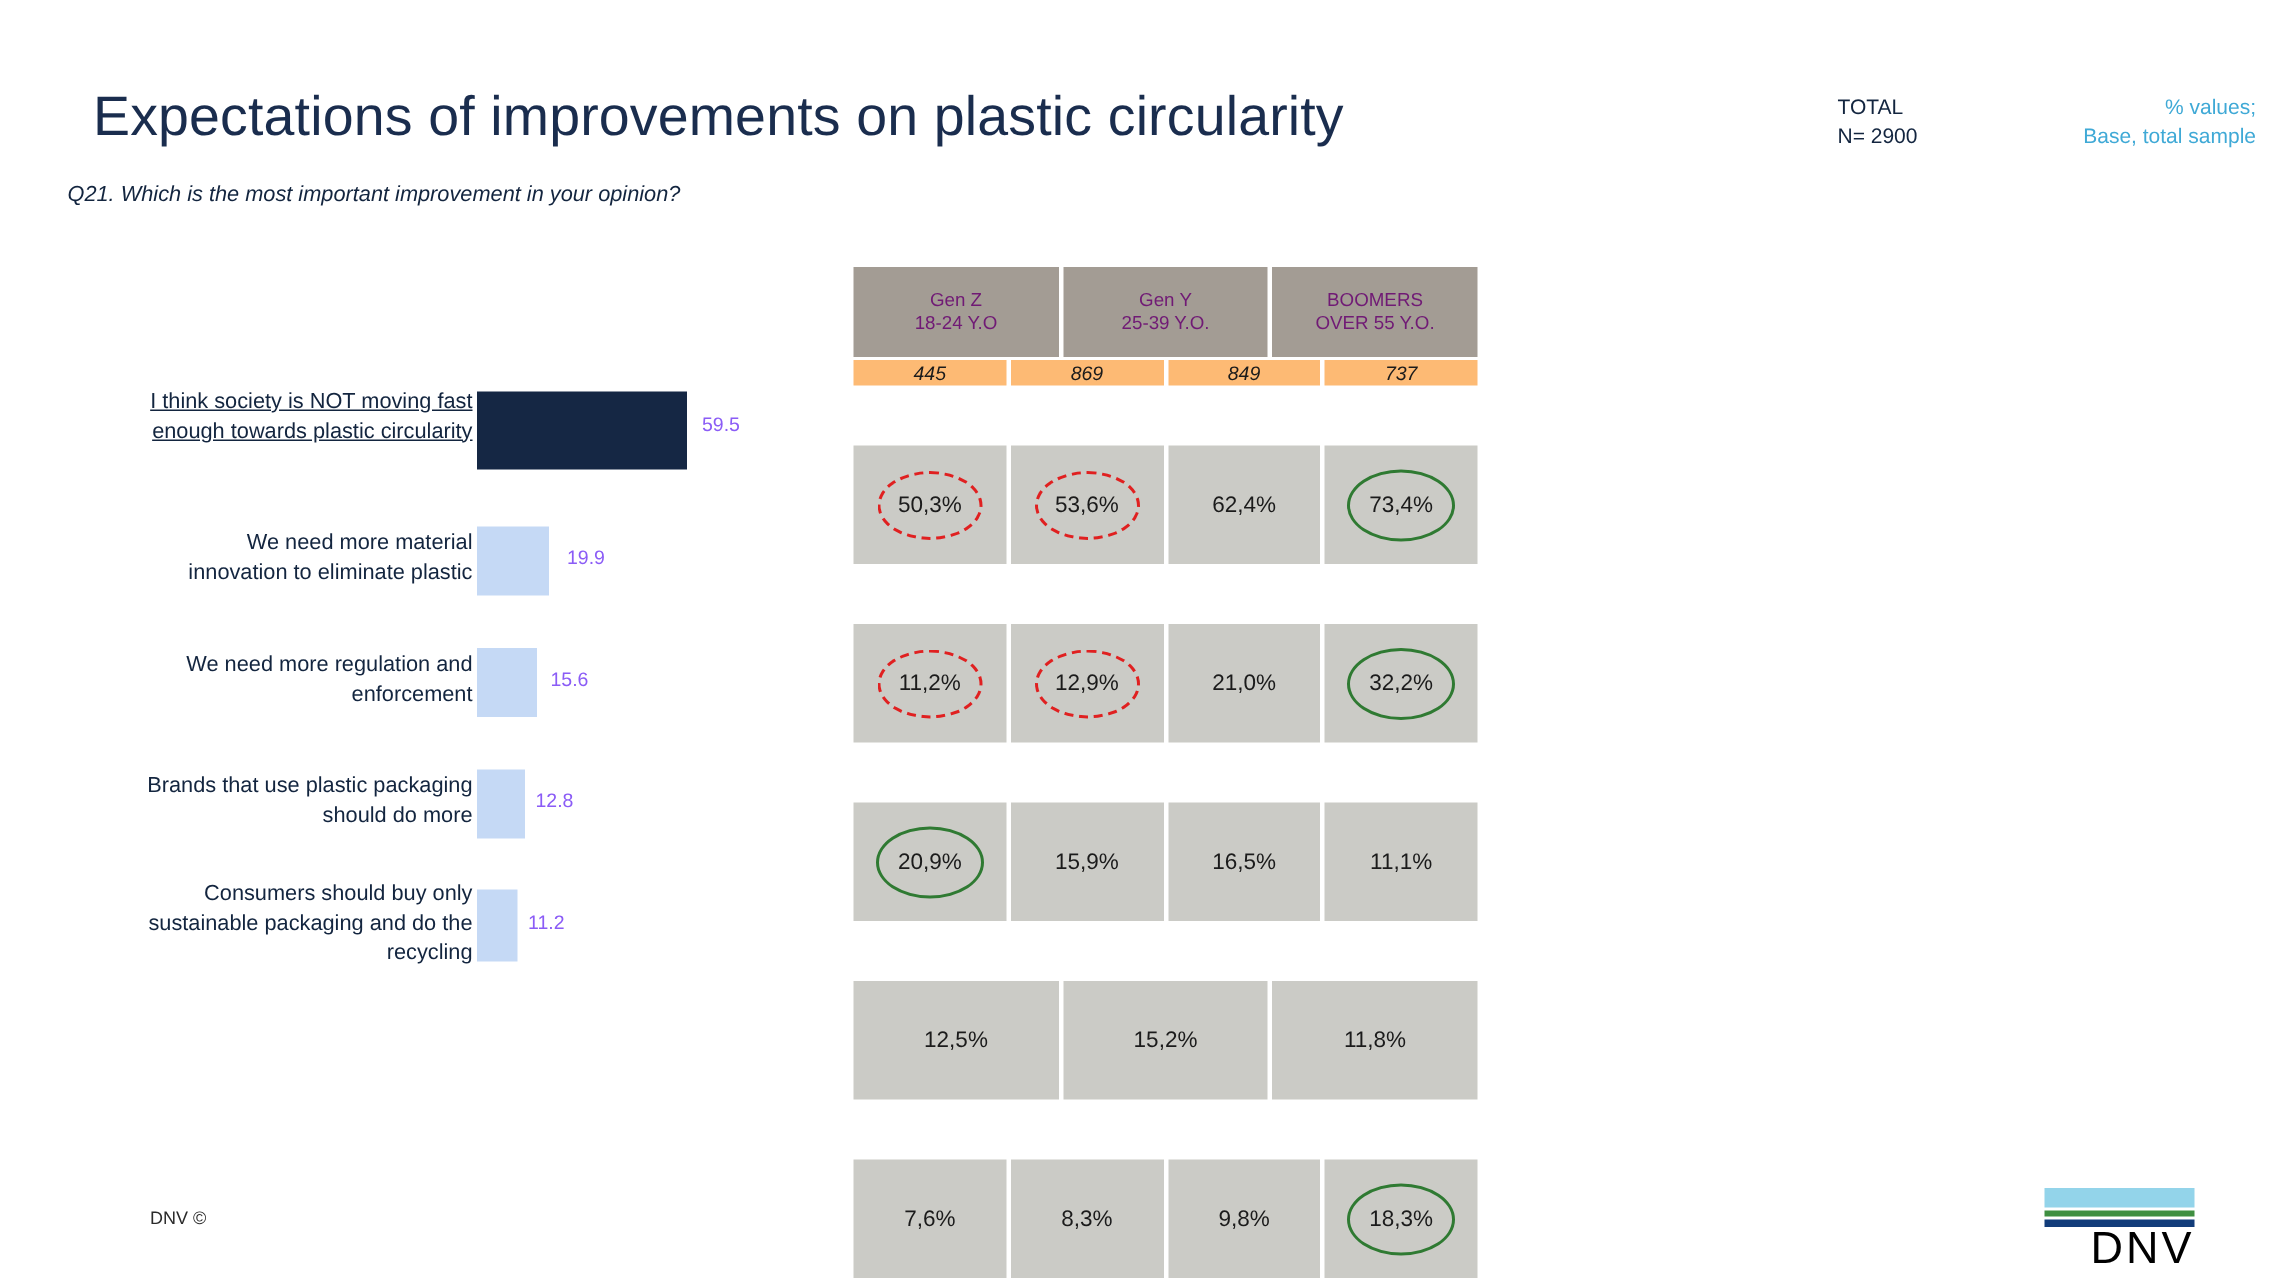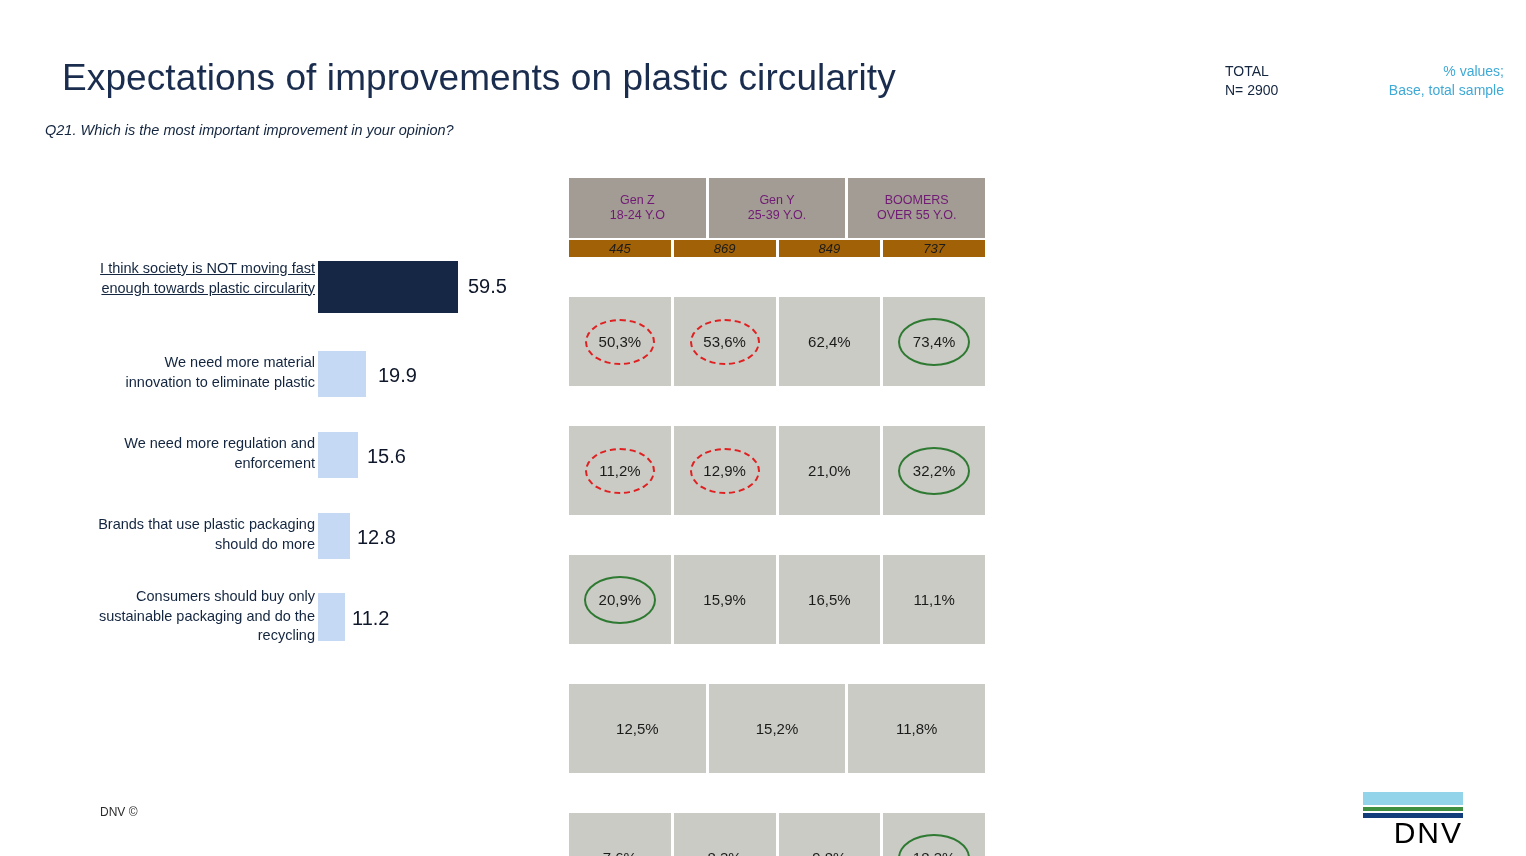--- a/index.html
+++ b/index.html
@@ -84,22 +84,22 @@
     font-size: 14.5px;
     color: #13253f;
     line-height: 19.5px;
   }
   .bar-rect {
     position: absolute;
     left: 258px;
   }
   .bar-value {
     position: absolute;
-    font-size: 20px;
-    color: #0f172a;
+    font-size: 13px;
+    color: #8b5cf6;
     white-space: nowrap;
   }
 
   
   #gen-table {
     position: absolute;
     left: 569px;
     top: 178px;
     width: 416px;
   }
@@ -122,30 +122,30 @@
     font-size: 12.5px;
     line-height: 15px;
     display: flex;
     align-items: center;
     justify-content: center;
     text-align: center;
   }
 
   .base-row { height: 17px; margin-bottom: 2px; }
   .base-row .tbl-cell {
-    background: #a16207;
+    background: #fdba74;
     color: #1b1b1b;
     font-style: italic;
     font-size: 13px;
     display: flex;
     align-items: center;
     justify-content: center;
   }
 
-  .data-row { height: 89px; margin-bottom: 2px; margin-top: 40px; }
+  .data-row { height: 79px; margin-bottom: 2px; margin-top: 40px; }
   .data-row:last-child { margin-bottom: 0; }
   .data-row .tbl-cell {
     background: #cbcbc6;
     display: flex;
     align-items: center;
     justify-content: center;
   }
   .cell-value {
     position: relative;
     z-index: 2;

